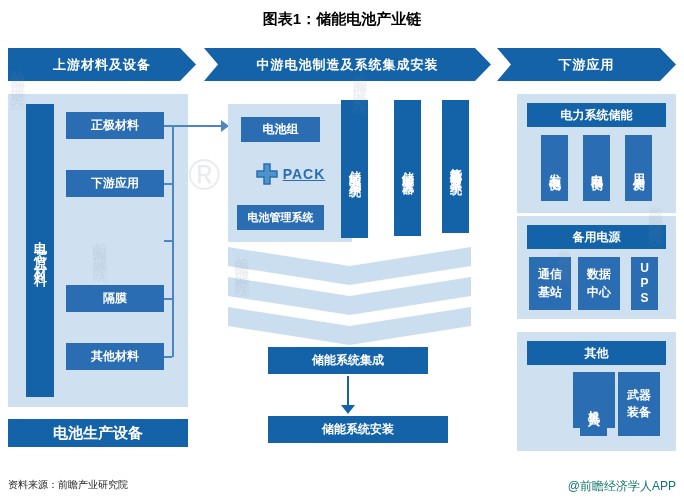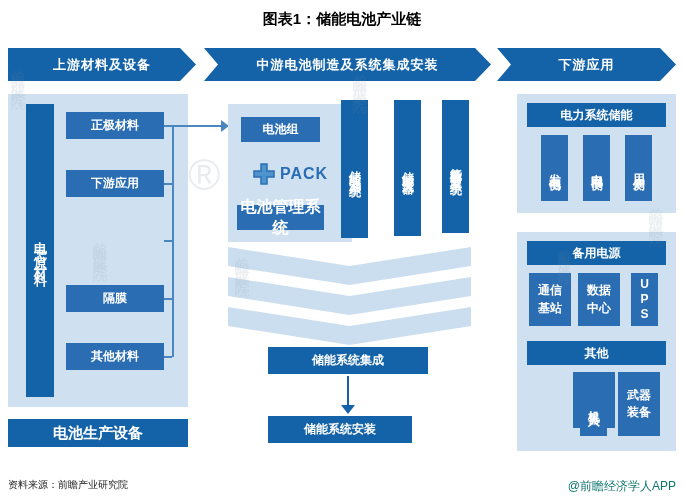--- a/index.html
+++ b/index.html
@@ -59,21 +59,21 @@
   }
   .darkline{position:absolute;background:var(--dark);}
   .chevron{
     position:absolute;left:228px;width:243px;height:38px;background:var(--chev);
     clip-path:polygon(0 0, 50% 50%, 100% 0, 100% 50%, 50% 100%, 0 50%);
   }
   .pack-row{
     position:absolute;left:0;top:55px;width:100%;height:30px;
     display:flex;align-items:center;justify-content:center;gap:4px;
   }
-  .pack-label{font-size:16px;font-weight:bold;color:var(--box);letter-spacing:1px;}
+  .pack-label{font-size:14px;font-weight:bold;color:var(--box);letter-spacing:1px;text-decoration:underline;}
   .wm{
     position:absolute;color:#7D8EA3;opacity:0.14;font-size:15px;pointer-events:none;
     writing-mode:vertical-rl;text-orientation:upright;letter-spacing:4px;z-index:5;
   }
   .wm-r{
     position:absolute;color:#7D8EA3;opacity:0.16;font-size:44px;pointer-events:none;z-index:5;
     writing-mode:horizontal-tb;
   }
   .footer-src{position:absolute;left:8px;top:478px;font-size:10px;color:#222;}
   .footer-credit{position:absolute;right:8px;top:478px;font-size:12px;color:#0f766e;}
@@ -112,44 +112,44 @@
   <div class="panel" style="left:228px;top:104px;width:124px;height:138px;">
     <div class="mid-box" style="left:13px;top:13px;width:79px;height:25px;">电池组</div>
     <div class="pack-row">
       <span style="display:inline-flex;">
         <svg width="24" height="24" viewBox="0 0 24 24">
           <path d="M9 2 h6 v7 h7 v6 h-7 v7 h-6 v-7 h-7 v-6 h7 z" fill="#4D94CC" stroke="#2A6DB3" stroke-width="1.5"></path>
         </svg>
       </span>
       <span class="pack-label">PACK</span>
     </div>
-    <div class="mid-box" style="left:9px;top:101px;width:87px;height:25px;font-size:16px;">电池管理系统</div>
+    <div class="mid-box" style="left:9px;top:101px;width:87px;height:25px;font-size:11px;">电池管理系统</div>
   </div>
 
   <div class="dark-box vtext" style="left:341px;top:100px;width:27px;height:138px;">储能电池系统</div>
   <div class="dark-box vtext" style="left:394px;top:100px;width:27px;height:136px;">储能变流器</div>
   <div class="dark-box vtext" style="left:442px;top:100px;width:27px;height:133px;">能量管理系统</div>
 
   <div class="chevron" style="top:247px;"></div>
   <div class="chevron" style="top:277px;"></div>
   <div class="chevron" style="top:307px;"></div>
 
   <div class="dark-box" style="left:268px;top:347px;width:160px;height:27px;">储能系统集成</div>
   <div class="darkline" style="left:347px;top:376px;width:2px;height:31px;"></div>
   <div class="arrowhead-down" style="left:341px;top:405px;"></div>
-  <div class="dark-box" style="left:268px;top:416px;width:144px;height:27px;">储能系统安装</div>
+  <div class="dark-box" style="left:268px;top:416px;width:180px;height:27px;">储能系统安装</div>
 
   <div class="panel" style="left:517px;top:94px;width:159px;height:119px;">
     <div class="dark-box" style="left:10px;top:9px;width:139px;height:24px;">电力系统储能</div>
     <div class="mid-box vtext" style="left:24px;top:41px;width:27px;height:66px;">发电侧</div>
     <div class="mid-box vtext" style="left:66px;top:41px;width:27px;height:66px;">电网侧</div>
     <div class="mid-box vtext" style="left:108px;top:41px;width:27px;height:66px;">用户侧</div>
   </div>
 
-  <div class="panel" style="left:517px;top:232px;width:159px;height:103px;">
+  <div class="panel" style="left:517px;top:216px;width:159px;height:103px;">
     <div class="dark-box" style="left:10px;top:9px;width:139px;height:24px;">备用电源</div>
     <div class="mid-box wrap2" style="left:12px;top:41px;width:42px;height:53px;">通信基站</div>
     <div class="mid-box wrap2" style="left:61px;top:41px;width:42px;height:53px;">数据中心</div>
     <div class="mid-box vtext" style="left:114px;top:41px;width:27px;height:53px;letter-spacing:1px;">UPS</div>
   </div>
 
   <div class="panel" style="left:517px;top:332px;width:159px;height:119px;">
     <div class="dark-box" style="left:10px;top:9px;width:139px;height:24px;">其他</div>
     <div class="mid-box wrap2" style="left:12px;top:40px;width:42px;height:56px;margin-left:44px;">轨道交通</div>
     <div class="mid-box vtext" style="left:63px;top:40px;width:27px;height:64px;">机器人</div>

